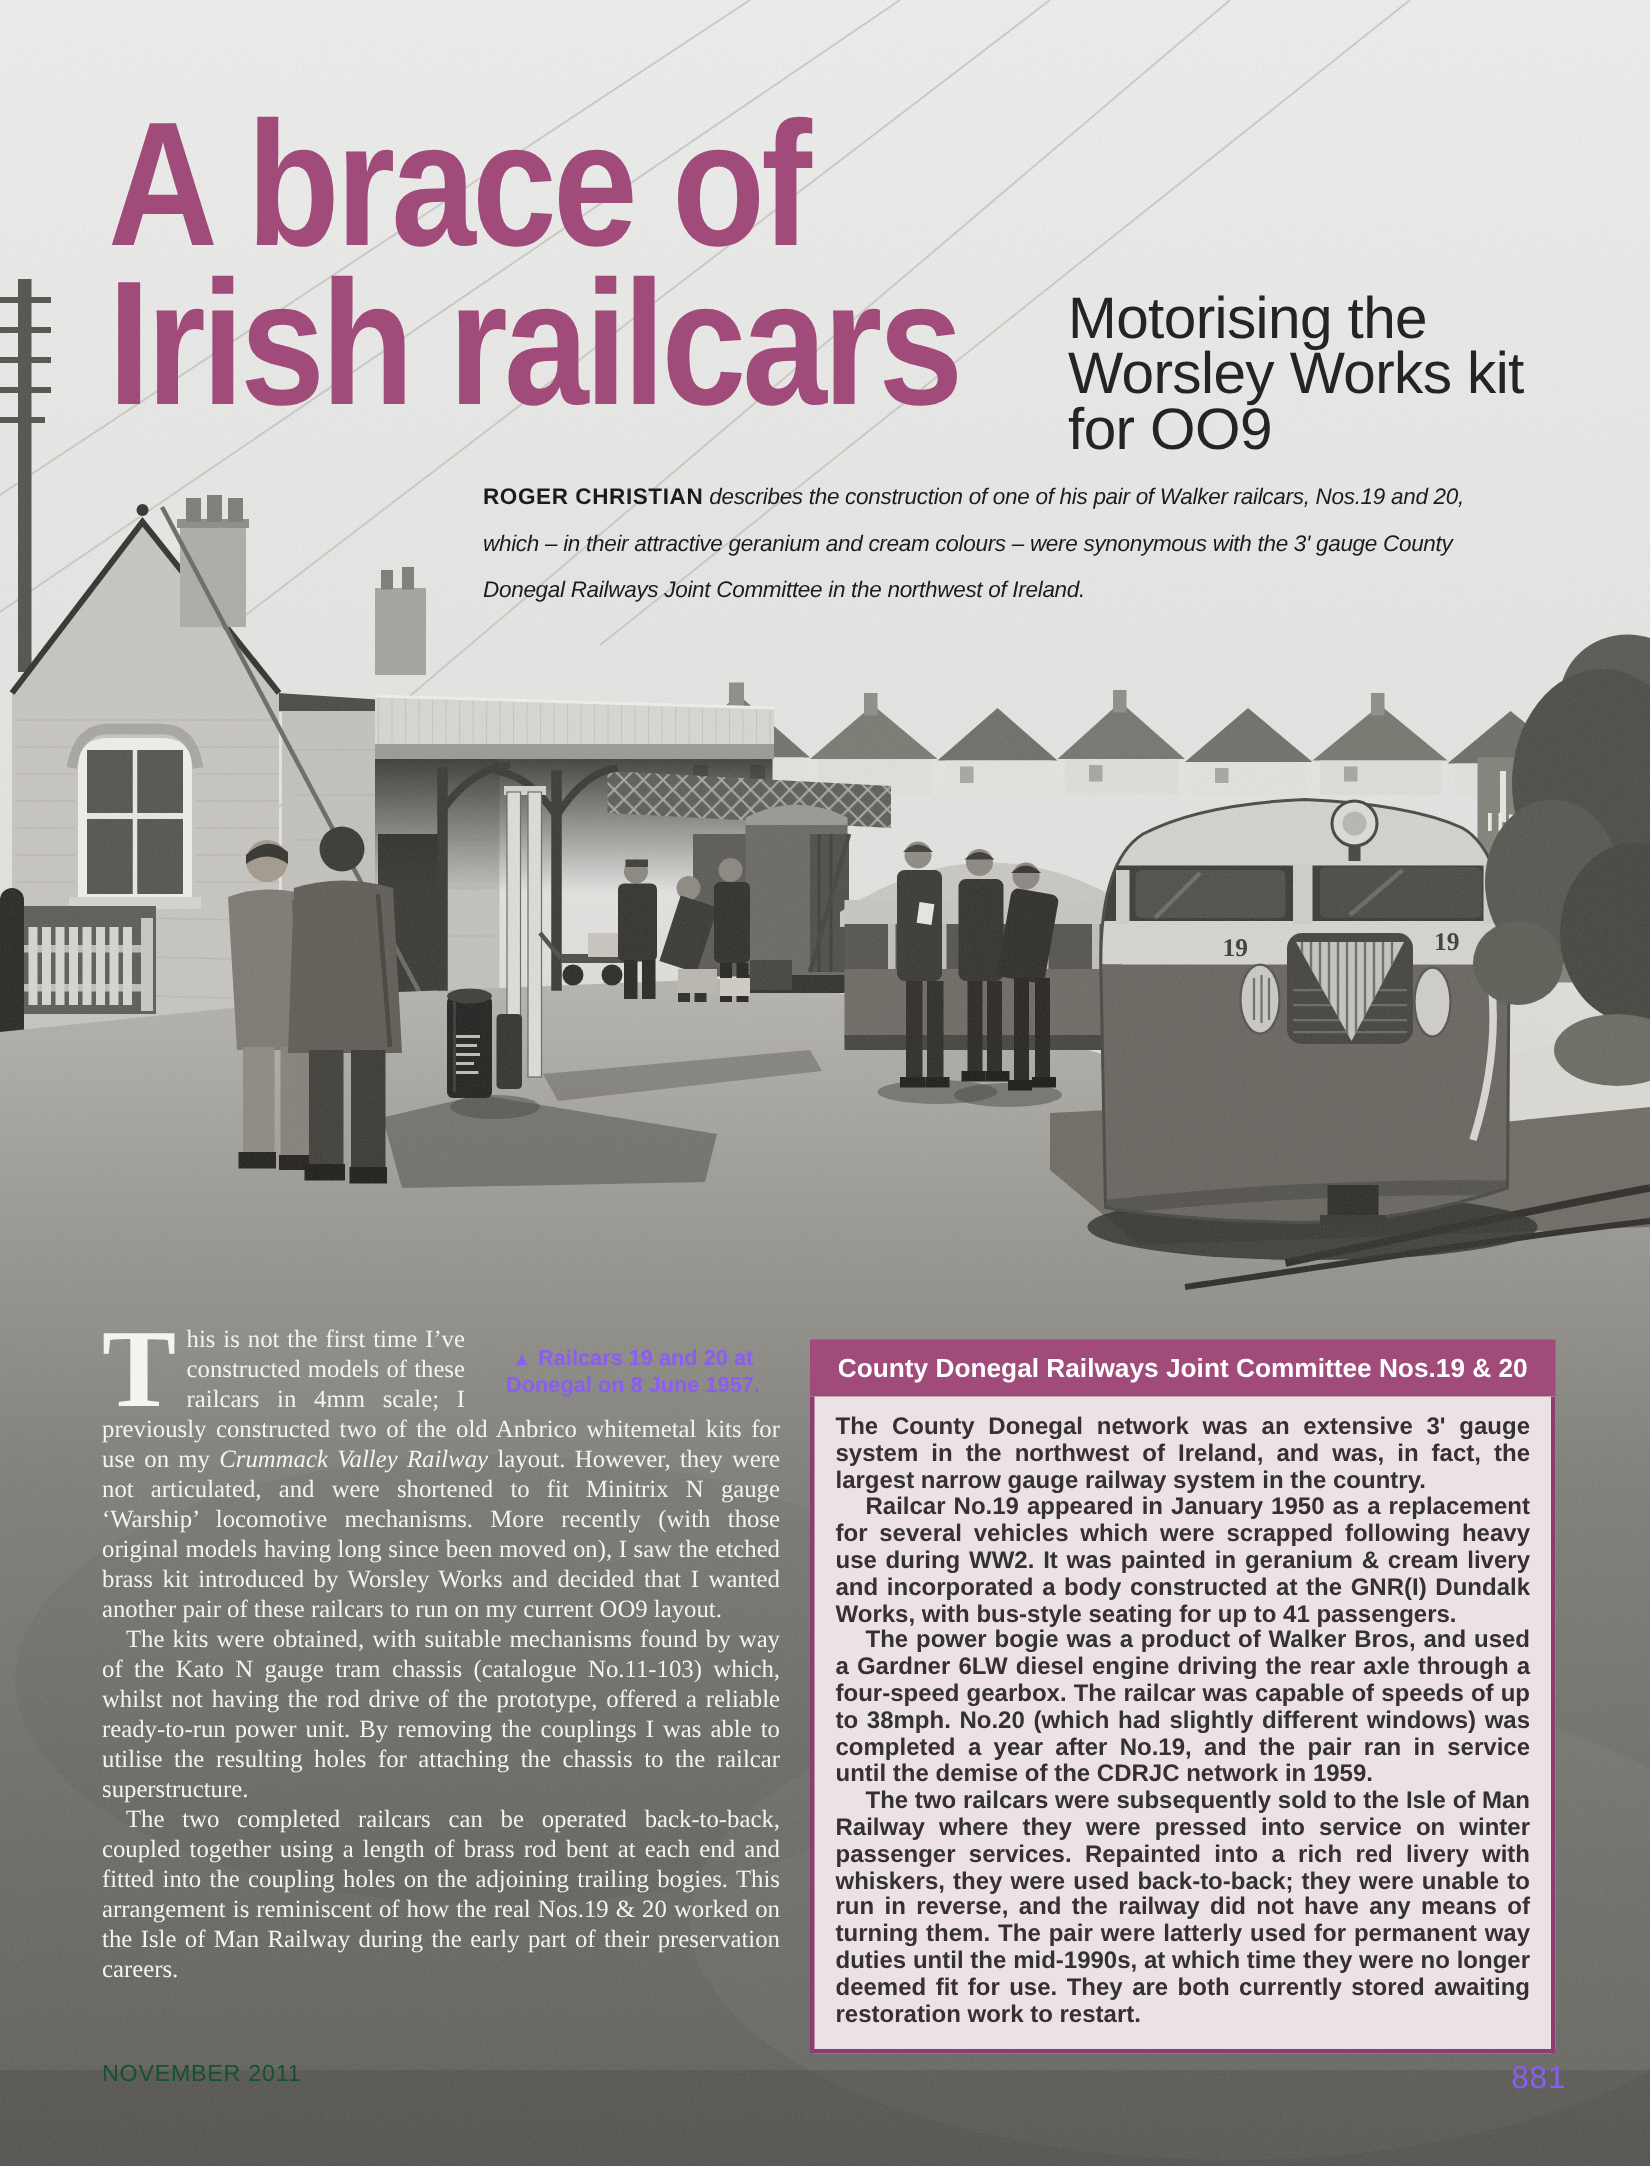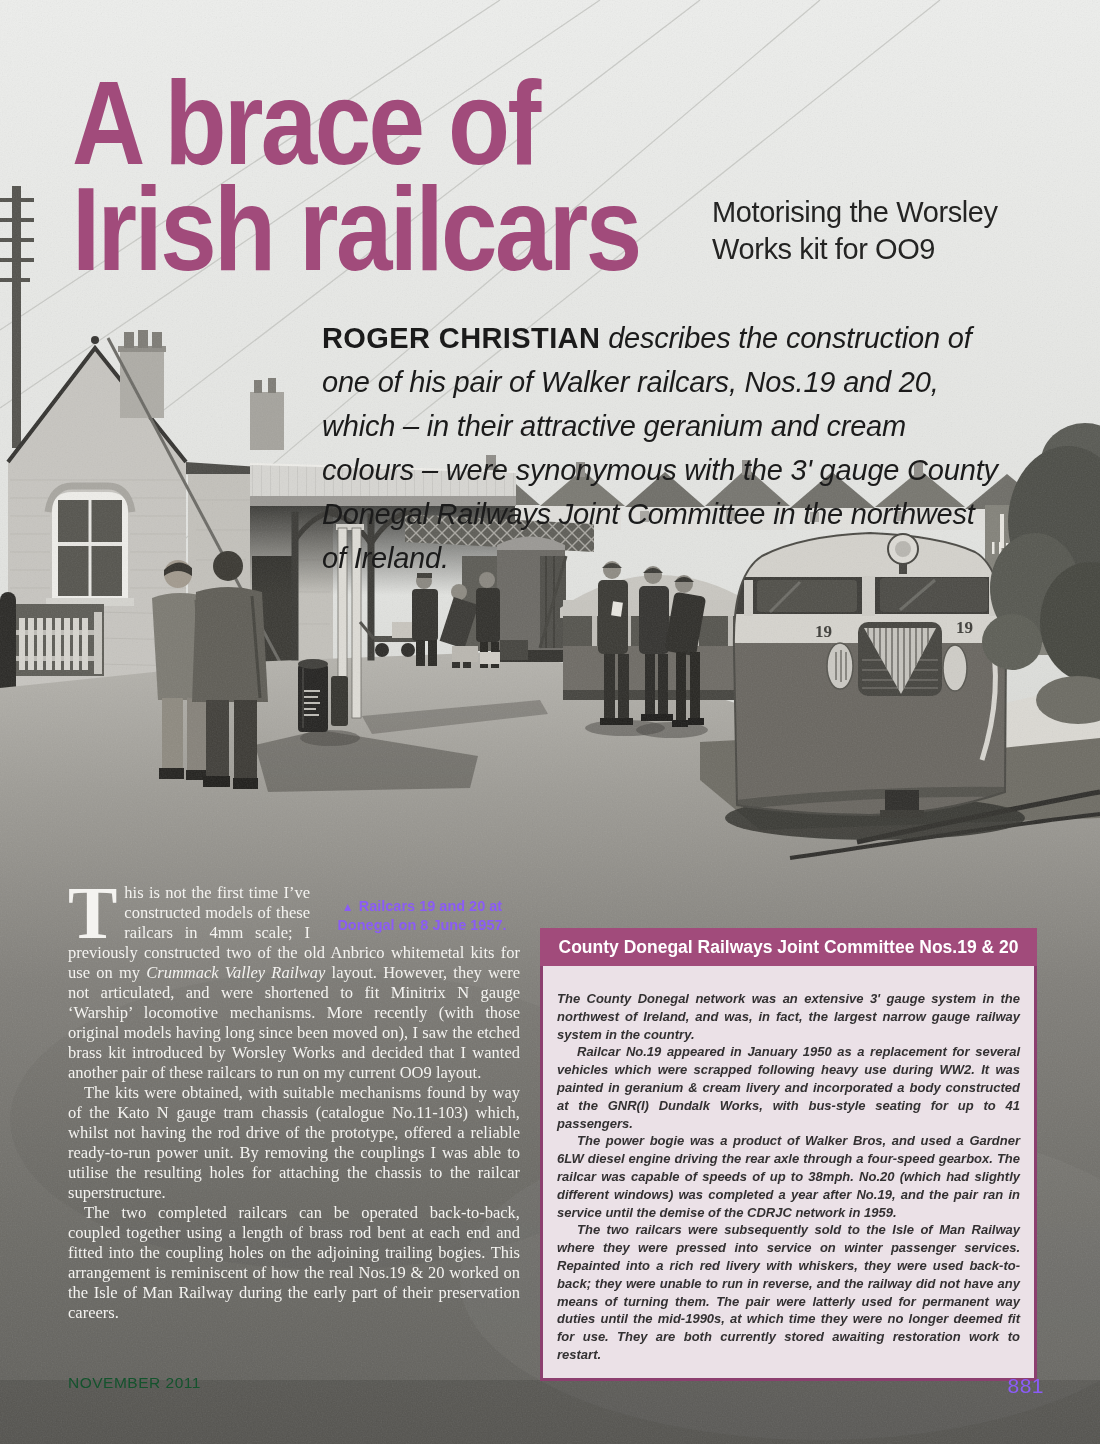--- a/index.html
+++ b/index.html
@@ -6,46 +6,46 @@
   .page{position:relative;width:1100px;height:1444px;overflow:hidden;
         font-family:"Liberation Sans",sans-serif;background:#e9eae7;}
   .photo{position:absolute;left:0;top:0;width:1100px;height:1444px;}
 
   
   .masthead-title{position:absolute;left:72px;top:70px;z-index:4;
       color:#a14b7b;font-family:"Liberation Sans",sans-serif;font-weight:bold;
       font-size:118px;line-height:106px;letter-spacing:-3px;
       transform:scaleX(.86);transform-origin:0 0;white-space:nowrap;}
   .masthead-sub{position:absolute;left:712px;top:194px;width:315px;z-index:4;
-      color:#242423;font-size:29px;line-height:37px;letter-spacing:-.4px;}
+      color:#242423;font-size:39px;line-height:37px;letter-spacing:-.4px;}
   .byline{position:absolute;left:322px;top:316px;width:676px;z-index:4;
-      color:#1b1b1b;font-size:29px;line-height:44px;font-style:italic;letter-spacing:-.2px;}
+      color:#1b1b1b;font-size:15px;line-height:31px;font-style:italic;letter-spacing:-.2px;}
   .byline b{font-style:normal;font-weight:bold;letter-spacing:.4px;}
 
   
   .col-left{position:absolute;left:68px;top:883px;width:452px;z-index:4;
       color:#f4f3f0;font-family:"Liberation Serif",serif;
       font-size:16.5px;line-height:20px;text-align:justify;}
   .col-left p{margin:0;}
   .col-left p + p{text-indent:16px;}
   .dropcap{float:left;font-size:74px;line-height:56px;font-weight:bold;
       padding:2px 7px 0 0;font-family:"Liberation Serif",serif;}
   .photo-caption{float:right;width:196px;margin:14px 0 6px 14px;
       font-family:"Liberation Sans",sans-serif;font-weight:bold;
       font-size:14.5px;line-height:18px;text-align:center;color:#8b5cf6;}
   .cap-arrow{font-size:12px;margin-right:5px;}
   .cap-credit{display:block;font-style:italic;}
 
   
-  .sidebar{position:absolute;left:540px;top:928px;width:497px;z-index:4;}
+  .sidebar{position:absolute;left:540px;top:893px;width:497px;z-index:4;}
   .sidebar-header{background:#a14b7b;color:#ffffff;font-weight:bold;
       font-size:17.5px;line-height:20px;text-align:center;padding:9px 8px;}
   .sidebar-body{background:#ebe1e7;border:3px solid #8c3f6f;border-top:none;
-      padding:24px 14px 14px;color:#333132;font-weight:bold;
-      font-size:13px;line-height:17.8px;text-align:justify;font-style:italic;}
+      padding:12px 14px 14px;color:#333132;font-weight:bold;
+      font-size:16px;line-height:17.8px;text-align:justify;}
   .sidebar-body p{margin:0;}
   .sidebar-body p + p{text-indent:20px;}
 
   
   .footer-left{position:absolute;left:68px;top:1374px;z-index:4;
       color:#14532d;font-size:15.5px;letter-spacing:.5px;}
   .footer-right{position:absolute;right:56px;top:1374px;z-index:4;
       color:#8b5cf6;font-size:21px;letter-spacing:.5px;}
 </style>
 </head>

